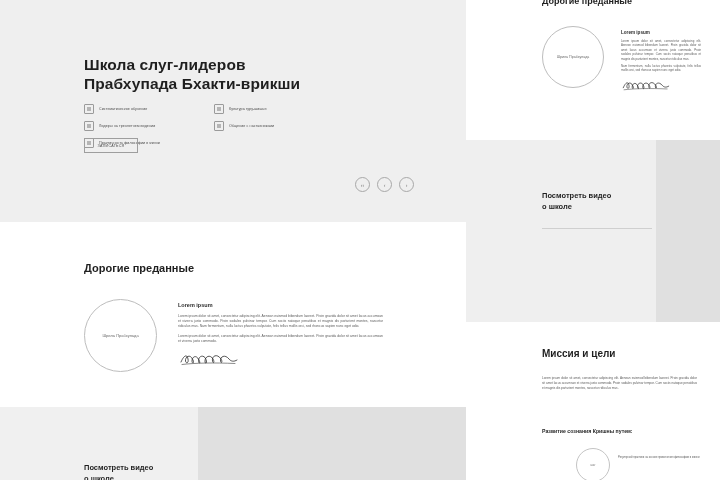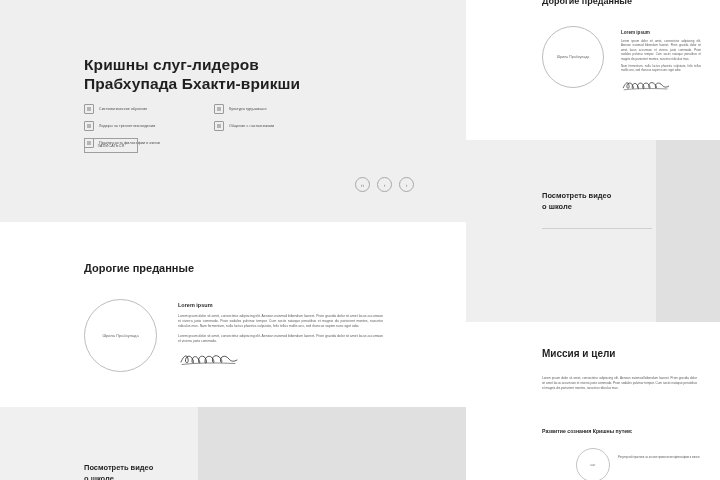--- a/index.html
+++ b/index.html
@@ -389,21 +389,21 @@
 </style>
 </head>
 <body>
 
 <div class="canvas">
 
   <div class="left-mock">
 
     <div class="hero">
       <div class="hero-title">
-        <span>Кришны слуг-лидеров</span>
+        <span>Школа слуг-лидеров</span>
         <span class="l2">Прабхупада Бхакти-врикши</span>
       </div>
 
       <div class="hero-features">
         <div class="feat">
           <span class="feat-ic"></span>
           <span class="feat-tx">Систематическое обучение</span>
         </div>
         <div class="feat">
           <span class="feat-ic"></span>

